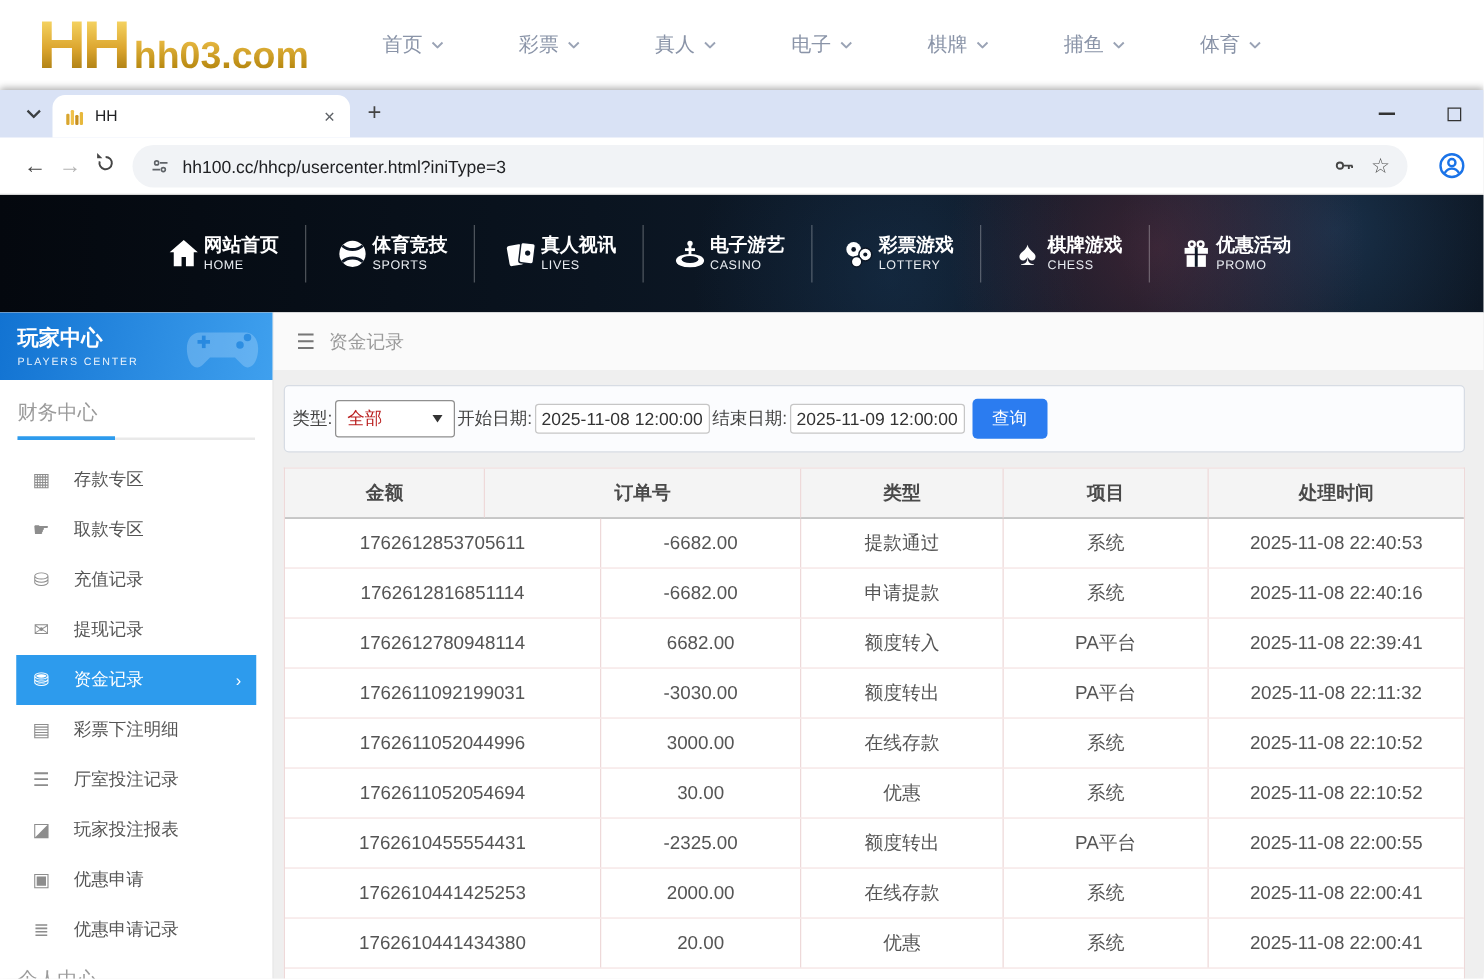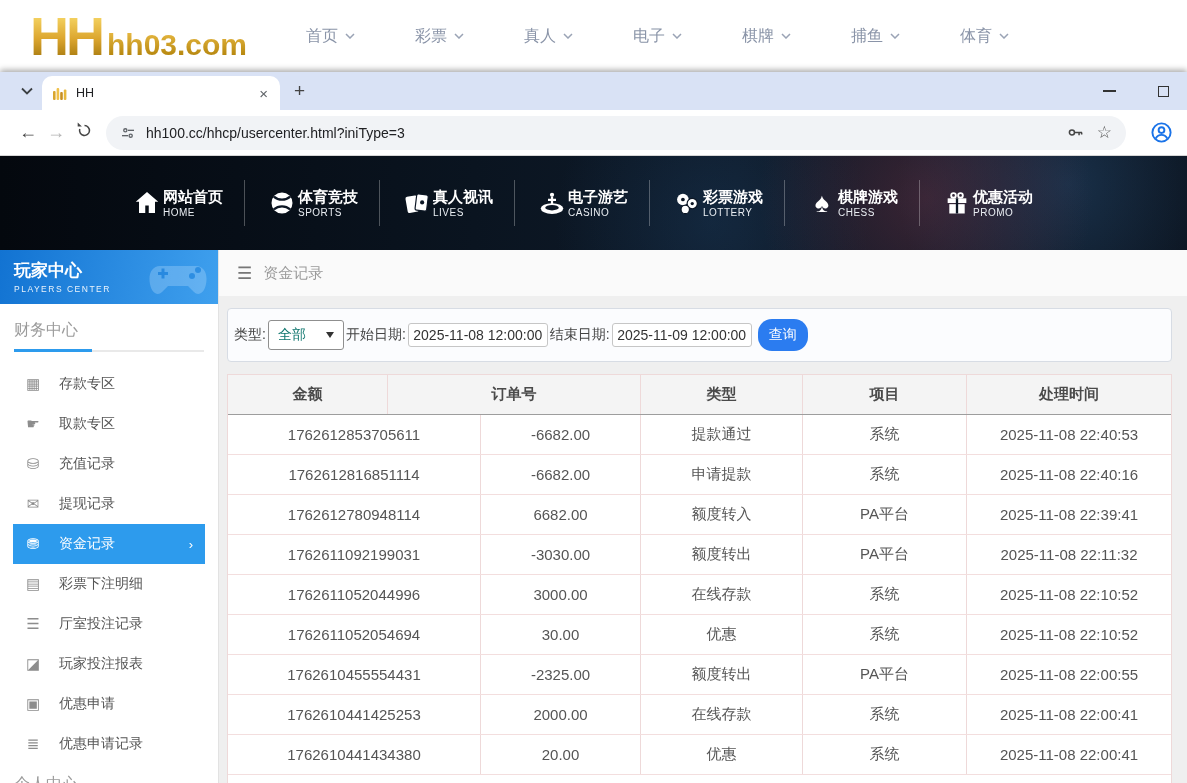--- a/index.html
+++ b/index.html
@@ -74,26 +74,26 @@
   .item.active .g { color:#fff; }
   .item .arrow { display:none; margin-left:auto; margin-right:12px; font-size:13px; }
   .item.active .arrow { display:block; }
 
   .main { flex:1; background:#efefef; display:flex; flex-direction:column; }
   .crumb { height:48px; background:#fafafa; display:flex; align-items:center; padding-left:18px; gap:11px; color:#9a9a9a; font-size:15px; }
   .crumb .burger { color:#777; font-size:17px; }
   .panel-wrap { padding:12px 15px 0 8px; }
   .filter { height:54px; background:#fbfcfe; border:1px solid #d7dce4; border-radius:4px;
     display:flex; align-items:center; padding:0 6px; gap:2px; font-size:14px; color:#444; }
-  .selectbox { width:76px; height:30px; background:#fff; border:1px solid #8f8f8f; border-radius:3px;
-    display:flex; align-items:center; padding:0 9px; cursor:pointer; color:#0f766e; }
+  .selectbox { width:96px; height:30px; background:#fff; border:1px solid #8f8f8f; border-radius:3px;
+    display:flex; align-items:center; padding:0 9px; cursor:pointer; color:#b91c1c; }
   .selectbox .caret { margin-left:auto; width:0; height:0; border-left:4.5px solid transparent; border-right:4.5px solid transparent; border-top:6px solid #333; }
   .dateinput { width:140px; height:24px; border:1px solid #c6c6c6; border-radius:3px; text-align:center;
     font-size:14px; color:#333; font-family:"Liberation Sans",sans-serif; background:#fff; }
-  .query-btn { width:50px; height:32px; background:#2b7cf0; border:none; border-radius:14px; color:#fff;
+  .query-btn { width:60px; height:32px; background:#2b7cf0; border:none; border-radius:4px; color:#fff;
     font-size:14px; cursor:pointer; margin-left:4px; font-family:"Liberation Sans",sans-serif; }
 
   .dtable { margin-top:12px; background:#fff; border:1px solid #eed9d9; border-bottom:none; }
   .thead { display:flex; height:40px; background:#f4f4f4; border-bottom:1px solid #9d9d9d;
     font-weight:700; color:#4a4a4a; font-size:15px; }
   .cell { display:flex; align-items:center; justify-content:center; border-right:1px solid #eed9d9; }
   .cell:last-child { border-right:none; }
   .c0 { width:253px; } .c1 { width:160px; } .c2 { width:162px; } .c3 { width:164px; } .c4 { flex:1; }
   .row { display:flex; height:40px; border-bottom:1px solid #f3dede; color:#555; font-size:15px; background:#fff; }
   .row.partial { height:8px; border-bottom:none; }

